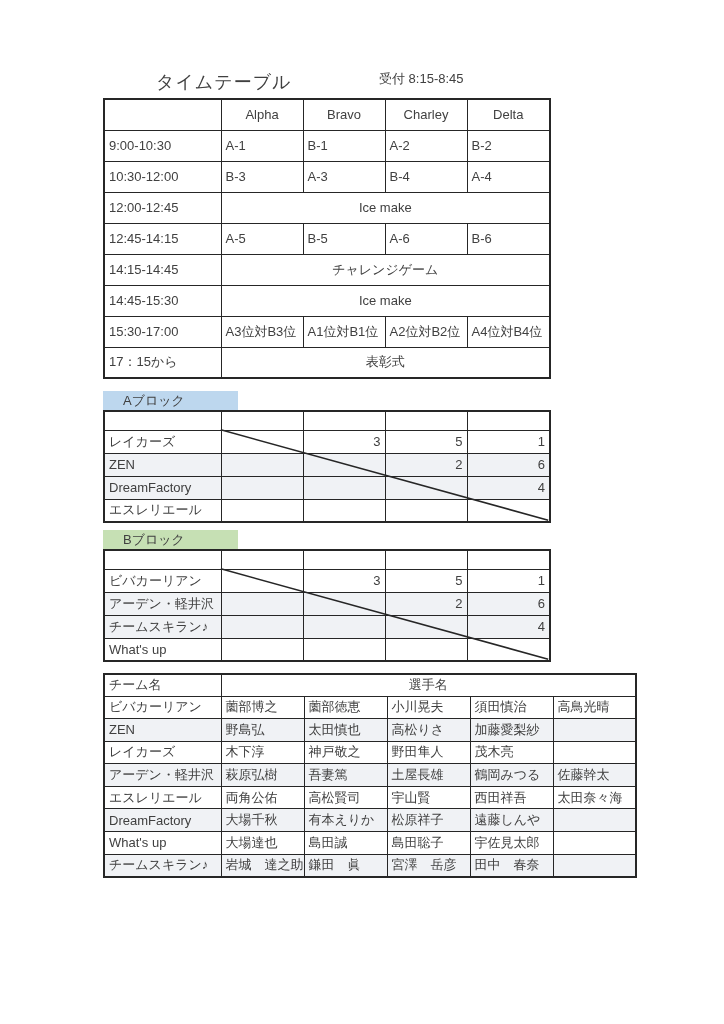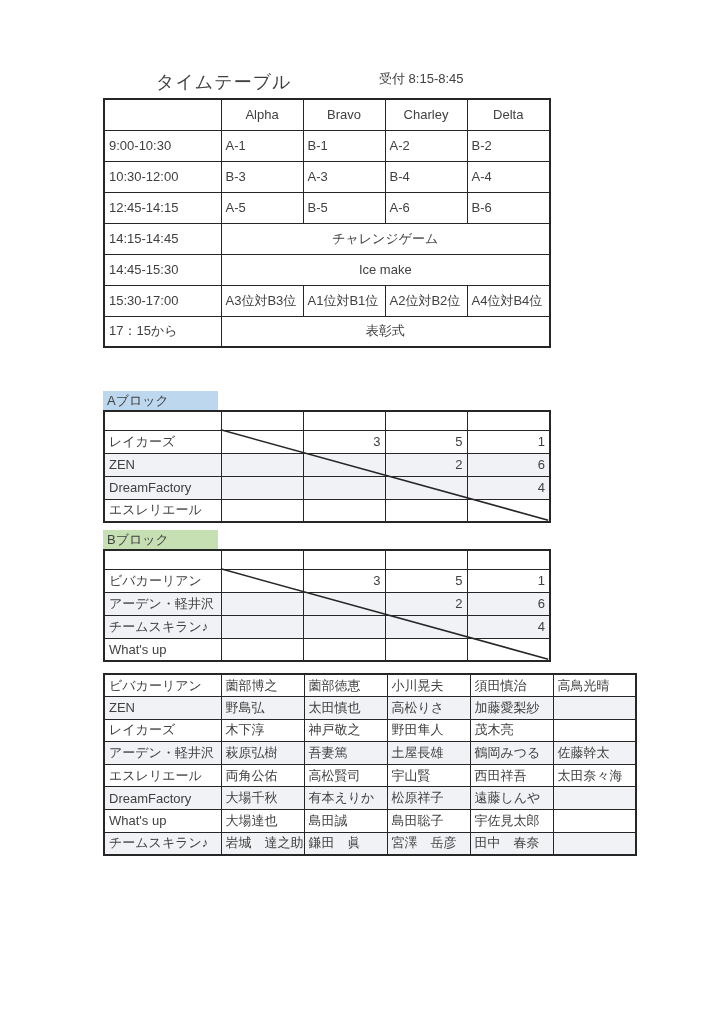--- a/index.html
+++ b/index.html
@@ -29,22 +29,22 @@
   td.c{text-align:center;}
   td.num{text-align:right;}
   tr.tint td{background:var(--tint);margin-left:28px;}
 
   
   #timetable{left:103px;top:98px;width:446px;}
   #timetable tr{height:31px;padding-left:24px;}
 
   
   .block-label{
-    position:absolute;width:115px;height:19px;line-height:19px;
-    padding-left:4px;font-size:13px;white-space:nowrap;
+    position:absolute;width:135px;height:19px;line-height:19px;
+    padding-left:20px;font-size:13px;white-space:nowrap;
   }
   #label-a{left:103px;top:391px;}
   #label-b{left:103px;top:530px;}
 
   
   table.block{width:446px;}
   #blockA{left:103px;top:410px;}
   #blockB{left:103px;top:549px;}
   table.block tr{height:23px;}
   table.block tr.hdr{height:19px;}
@@ -91,20 +91,24 @@
           <td>B-2</td>
         </tr>
         <tr>
           <td class="time">10:30-12:00</td>
           <td>B-3</td>
           <td>A-3</td>
           <td>B-4</td>
           <td>A-4</td>
         </tr>
         <tr>
+          <td class="time">12:00-12:45</td>
+          <td class="c" colspan="4">Ice make</td>
+        </tr>
+        <tr>
           <td class="time">12:45-14:15</td>
           <td>A-5</td>
           <td>B-5</td>
           <td>A-6</td>
           <td>B-6</td>
         </tr>
         <tr>
           <td class="time">14:15-14:45</td>
           <td class="c" colspan="4">チャレンジゲーム</td>
         </tr>
@@ -231,20 +235,24 @@
   <table class="grid" id="roster">
     <colgroup>
       <col style="width:117px">
         <col style="width:83px">
         <col style="width:83px">
         <col style="width:83px">
         <col style="width:83px">
         <col style="width:83px">
     </colgroup>
     <tbody id="roster-body">
+      <tr class="hdr">
+        <td>チーム名</td>
+        <td class="c" colspan="5">選手名</td>
+      </tr>
     <tr>
           <td class="team">ビバカーリアン</td>
           <td class="player">薗部博之</td>
           <td class="player">薗部徳恵</td>
           <td class="player">小川晃夫</td>
           <td class="player">須田慎治</td>
           <td class="player">高鳥光晴</td>
         </tr>
         <tr class="tint">
           <td class="team">ZEN</td>

